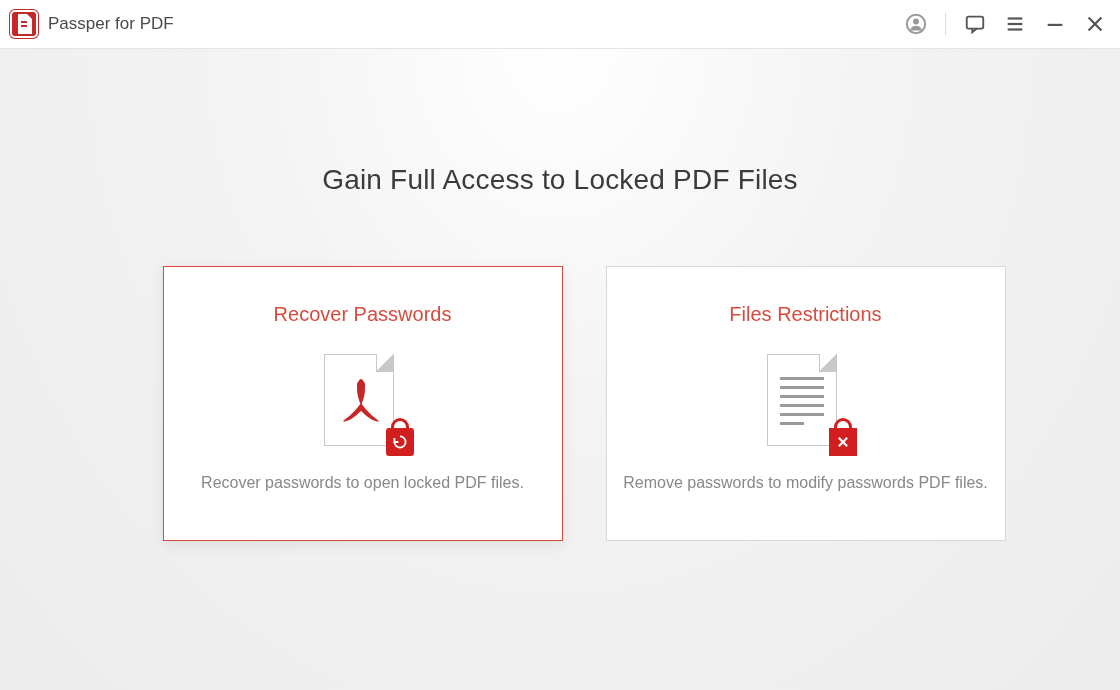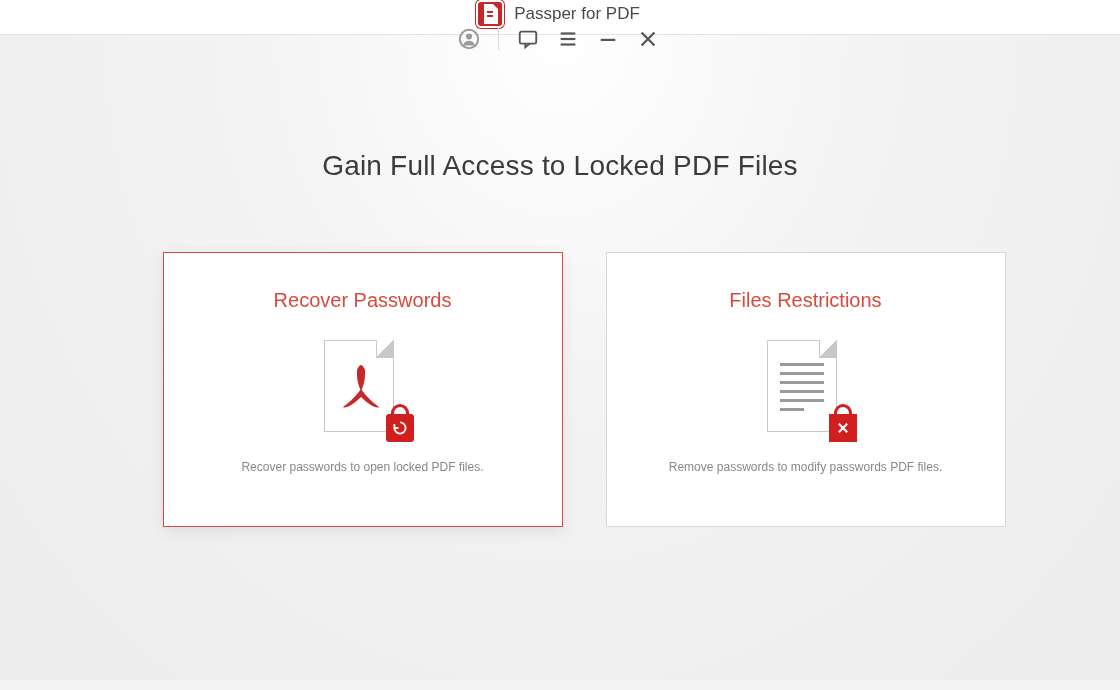--- a/index.html
+++ b/index.html
@@ -1,25 +1,24 @@
 <!DOCTYPE html>
 <html><head>
 <meta charset="utf-8">
 <style>
   * { box-sizing: border-box; margin: 0; padding: 0; }
   html, body { width: 1120px; height: 690px; font-family: "Segoe UI", Arial, sans-serif; background: #f3f3f3; overflow: hidden; }
   .titlebar {
     display: flex;
     align-items: center;
     justify-content: space-between;
-    height: 35px;
+    height: 49px;
     padding: 0 14px 0 10px;
     background: #ffffff;
     border-bottom: 1px solid #e4e4e4;
-    flex-direction: column;
   }
   .titlebar-left { display: flex; align-items: center; gap: 10px; }
   .app-logo {
     width: 28px; height: 28px;
     background: #c62828;
     border-radius: 5px;
     display: flex; align-items: center; justify-content: center;
     box-shadow: inset 0 0 0 2px #fff, 0 0 0 1px #c62828;
   }
   .app-logo svg { width: 16px; height: 20px; }
@@ -74,21 +73,21 @@
     width: 90px;
     height: 100px;
     display: flex;
     align-items: center;
     justify-content: center;
     margin-bottom: 22px;
     position: relative;
   }
   .card-desc {
     color: #888;
-    font-size: 12px;
+    font-size: 16px;
     font-weight: 400;
   }
   .doc-page {
     position: absolute;
     width: 70px;
     height: 92px;
     background: #fff;
     border: 1px solid #c8c8c8;
     top: 2px;
     left: 6px;

